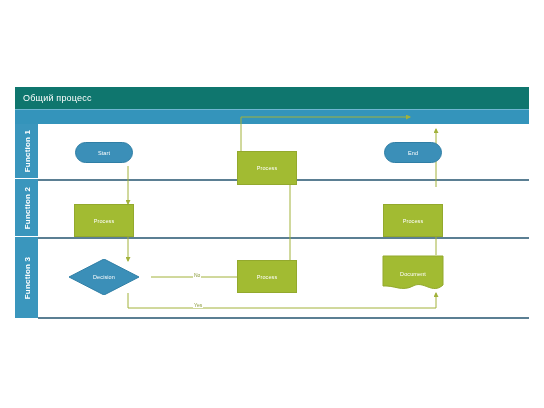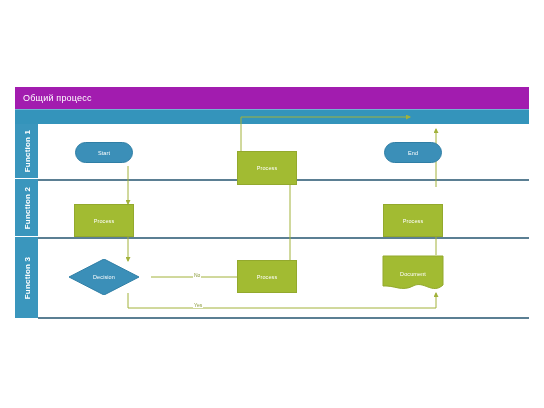--- a/index.html
+++ b/index.html
@@ -30,21 +30,21 @@
     background: #ffffff;
     box-sizing: border-box;
   }
 
   .band-title {
     position: absolute;
     left: 0;
     top: 0;
     width: 514px;
     height: 22px;
-    background: #a21caf;
+    background: #0f766e;
     color: #ffffff;
     font-size: 9px;
     line-height: 22px;
     padding-left: 8px;
     box-sizing: border-box;
     letter-spacing: 0.2px;
   }
   .band-sub {
     position: absolute;
     left: 0;

